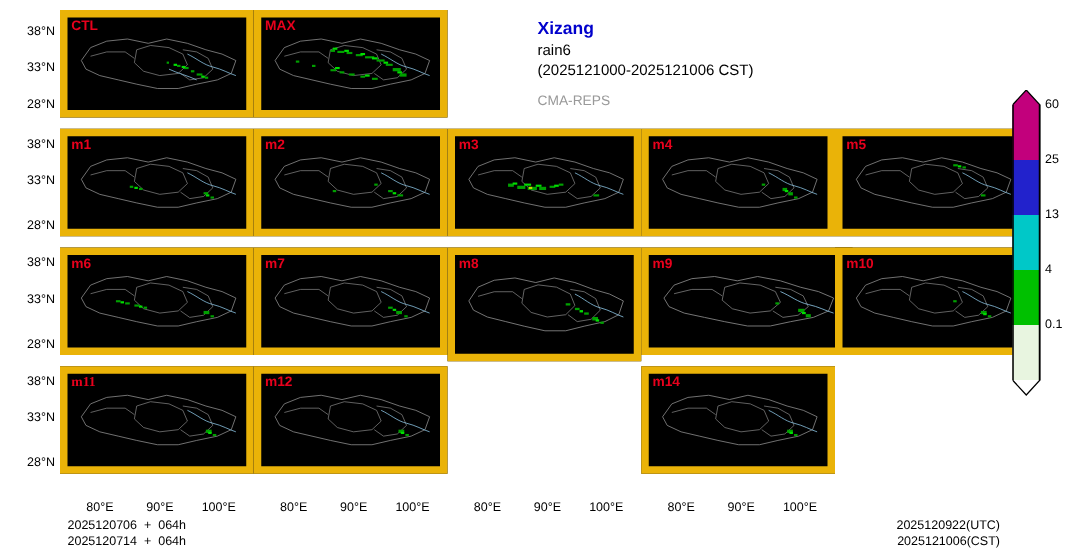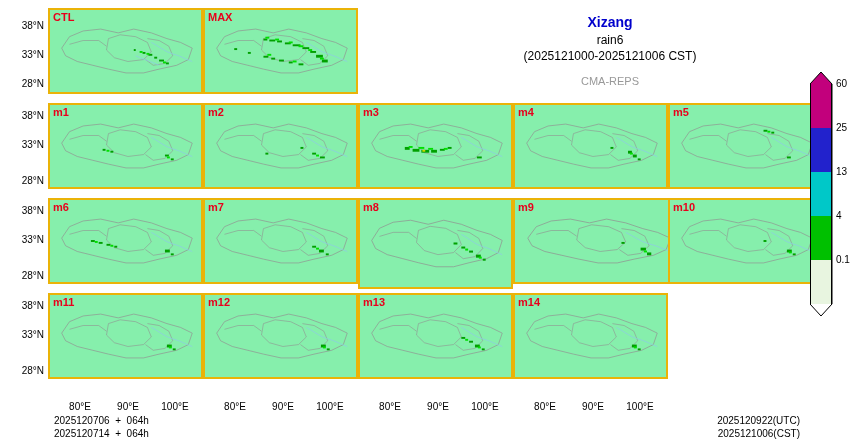--- a/index.html
+++ b/index.html
@@ -1,26 +1,26 @@
 <!DOCTYPE html>
 <html><head>
 <meta charset="utf-8">
 <style>
   html,body{margin:0;padding:0;background:#ffffff;}
   body{width:860px;height:448px;font-family:"Liberation Sans",sans-serif;overflow:hidden;}
   #root{position:relative;width:860px;height:448px;}
 
-  .panel{position:absolute;border:2px solid #eab308;background:#86efac;box-sizing:border-box;overflow:hidden;}
+  .panel{position:absolute;border:6px solid #eab308;background:#000000;box-sizing:border-box;overflow:hidden;}
   .panel-label{position:absolute;left:3px;top:1px;color:#e8001c;font-weight:bold;font-size:11px;letter-spacing:0px;z-index:5;}
   .map-svg{position:absolute;left:0;top:0;width:100%;height:100%;}
 
   .ylab{position:absolute;font-size:10px;color:#000;text-align:right;width:42px;}
   .xlab{position:absolute;font-size:10px;color:#000;text-align:center;width:46px;}
 
-  .title-block{position:absolute;text-align:center;}
+  .title-block{position:absolute;}
   .t-main{font-size:14px;font-weight:bold;color:#0000cc;}
   .t-sub{font-size:12px;color:#000;margin-top:3px;}
   .t-sub2{font-size:12px;color:#000;margin-top:2px;}
   .t-src{font-size:11px;color:#999999;margin-top:12px;}
 
   .foot{position:absolute;font-size:10px;color:#000;white-space:pre;}
   .foot-r{position:absolute;font-size:10px;color:#000;text-align:right;white-space:pre;}
 
   .cbar-wrap{position:absolute;left:810px;top:72px;width:44px;height:250px;padding-left:47px;}
   .cbar{position:absolute;left:0;top:12px;width:22px;}
@@ -309,21 +309,21 @@
           <rect x="126" y="56" width="3" height="2"></rect>
         <rect x="96" y="42" width="3" height="2"></rect>
       </g>
       <g fill="#00e000">
           <rect x="122" y="54" width="3" height="2"></rect>
         </g>
     </svg>
     <div class="panel-label">m10</div>
   </div>
 
-  <div class="panel" style="left:48px;top:293px;width:155px;height:86px;">
+  <div class="panel" style="left:48px;top:293px;width:155px;height:86px;font-family:Liberation Serif, serif;">
     <svg class="map-svg" viewBox="0 0 155 86" preserveAspectRatio="none">
       <path d="M12,40 L20,28 L34,22 L52,20 L70,24 L86,20 L104,24 L120,30 L134,34 L146,40 L142,52 L130,58 L112,62 L96,66 L78,66 L60,62 L44,58 L28,54 L16,48 Z" fill="none" stroke="#909090" stroke-width="0.7"></path>
       <path d="M60,30 L72,26 L88,28 L100,34 L104,44 L96,52 L80,54 L66,50 L58,42 Z" fill="none" stroke="#909090" stroke-width="0.6"></path>
       <path d="M100,30 L112,32 L122,38 L126,48 L118,56 L106,58 L98,52" fill="none" stroke="#909090" stroke-width="0.6"></path>
       <path d="M20,36 L34,32 L50,32 L58,38" fill="none" stroke="#909090" stroke-width="0.6"></path>
       <path d="M104,34 C112,38 118,44 126,46 C134,48 140,52 146,54" fill="none" stroke="#8ec8e8" stroke-width="0.7"></path>
       <g fill="#00a000">
           <rect x="120" y="52" width="5" height="3"></rect>
           <rect x="126" y="56" width="3" height="2"></rect>
         </g>
@@ -345,40 +345,20 @@
           <rect x="119" y="52" width="5" height="3"></rect>
           <rect x="125" y="56" width="3" height="2"></rect>
         </g>
       <g fill="#00e000">
           <rect x="121" y="54" width="3" height="2"></rect>
         </g>
     </svg>
     <div class="panel-label">m12</div>
   </div>
 
-  <div class="panel" style="left:358px;top:293px;width:155px;height:86px;">
-    <svg class="map-svg" viewBox="0 0 155 86" preserveAspectRatio="none">
-      <path d="M12,40 L20,28 L34,22 L52,20 L70,24 L86,20 L104,24 L120,30 L134,34 L146,40 L142,52 L130,58 L112,62 L96,66 L78,66 L60,62 L44,58 L28,54 L16,48 Z" fill="none" stroke="#909090" stroke-width="0.7"></path>
-      <path d="M60,30 L72,26 L88,28 L100,34 L104,44 L96,52 L80,54 L66,50 L58,42 Z" fill="none" stroke="#909090" stroke-width="0.6"></path>
-      <path d="M100,30 L112,32 L122,38 L126,48 L118,56 L106,58 L98,52" fill="none" stroke="#909090" stroke-width="0.6"></path>
-      <path d="M20,36 L34,32 L50,32 L58,38" fill="none" stroke="#909090" stroke-width="0.6"></path>
-      <path d="M104,34 C112,38 118,44 126,46 C134,48 140,52 146,54" fill="none" stroke="#8ec8e8" stroke-width="0.7"></path>
-      <g fill="#00a000">
-        <rect x="104" y="44" width="4" height="2"></rect>
-          <rect x="112" y="48" width="4" height="2"></rect>
-        <rect x="118" y="52" width="5" height="3"></rect>
-          <rect x="125" y="56" width="3" height="2"></rect>
-      </g>
-      <g fill="#00e000">
-          <rect x="108" y="46" width="3" height="2"></rect>
-          <rect x="121" y="54" width="3" height="2"></rect>
-        </g>
-    </svg>
-    <div class="panel-label">m13</div>
-  </div>
 
   <div class="panel" style="left:513px;top:293px;width:155px;height:86px;">
     <svg class="map-svg" viewBox="0 0 155 86" preserveAspectRatio="none">
       <path d="M12,40 L20,28 L34,22 L52,20 L70,24 L86,20 L104,24 L120,30 L134,34 L146,40 L142,52 L130,58 L112,62 L96,66 L78,66 L60,62 L44,58 L28,54 L16,48 Z" fill="none" stroke="#909090" stroke-width="0.7"></path>
       <path d="M60,30 L72,26 L88,28 L100,34 L104,44 L96,52 L80,54 L66,50 L58,42 Z" fill="none" stroke="#909090" stroke-width="0.6"></path>
       <path d="M100,30 L112,32 L122,38 L126,48 L118,56 L106,58 L98,52" fill="none" stroke="#909090" stroke-width="0.6"></path>
       <path d="M20,36 L34,32 L50,32 L58,38" fill="none" stroke="#909090" stroke-width="0.6"></path>
       <path d="M104,34 C112,38 118,44 126,46 C134,48 140,52 146,54" fill="none" stroke="#8ec8e8" stroke-width="0.7"></path>
       <g fill="#00a000">
           <rect x="120" y="52" width="5" height="3"></rect>

